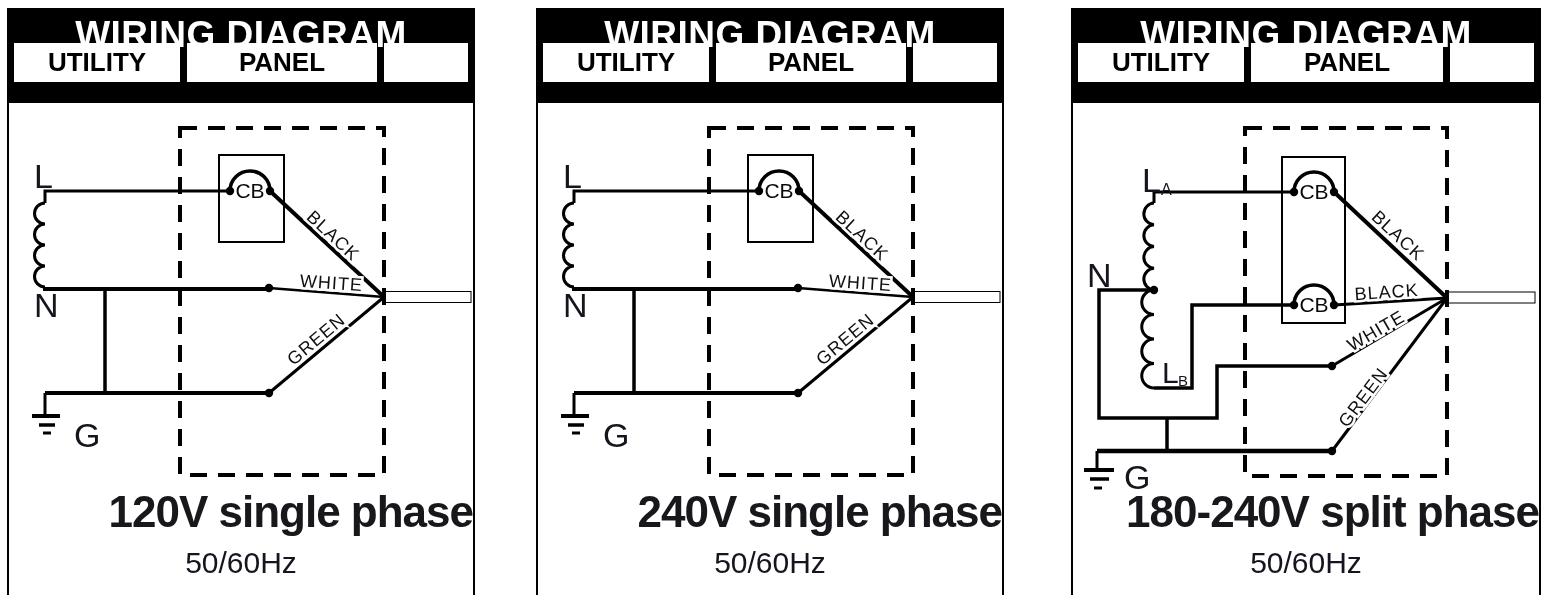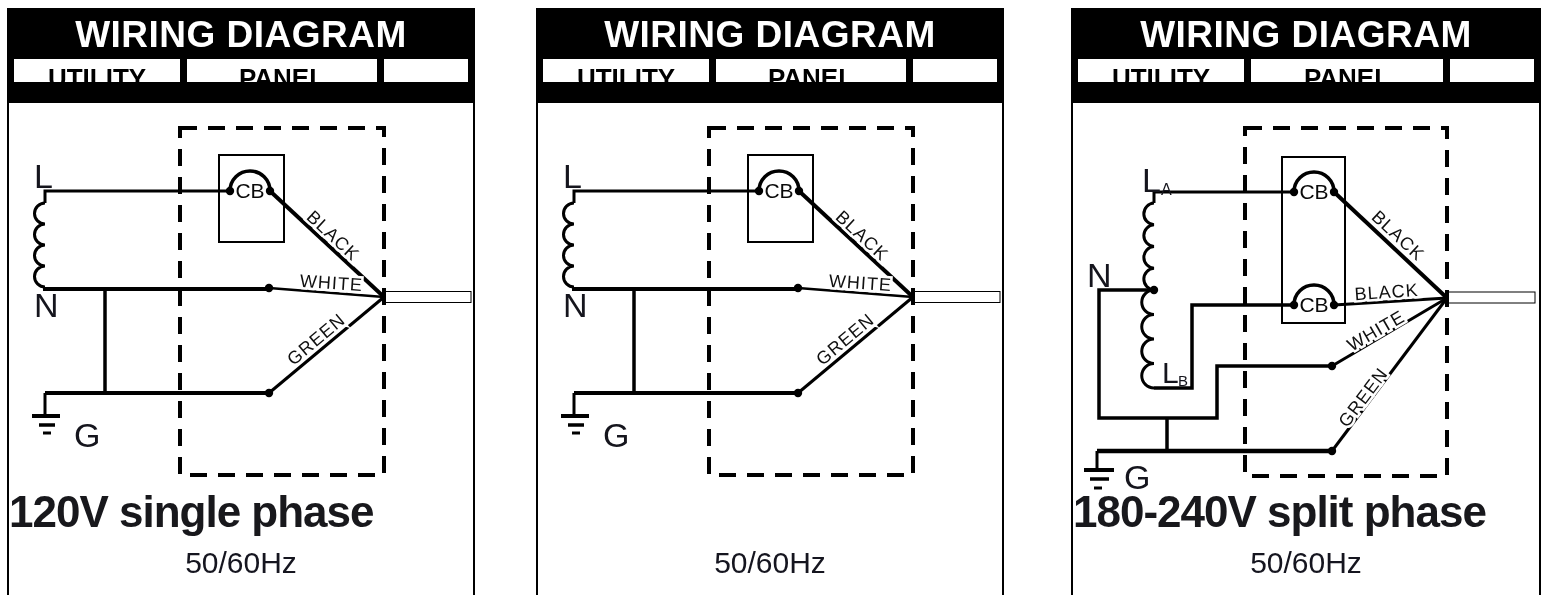--- a/index.html
+++ b/index.html
@@ -5,37 +5,37 @@
   html,body{margin:0;padding:0;background:#fff;}
   .stage{position:relative;width:1546px;height:595px;background:#ffffff;overflow:hidden;
          font-family:"Liberation Sans",sans-serif;}
   .panel{position:absolute;top:8px;height:587px;box-sizing:border-box;
          border-left:2px solid #000;border-right:2px solid #000;background:#fff;}
   .phead{height:95px;background:#000;}
   .ptitle{height:35px;line-height:54px;text-align:center;color:#fff;
           font-size:37px;font-weight:bold;letter-spacing:0.5px;}
   .pcells{display:flex;height:39px;padding:0 5px;gap:7px;}
   .pcell{background:#fff;color:#000;font-weight:bold;font-size:26px;
-         text-align:center;line-height:38px;overflow:hidden;margin-top:16px;}
+         text-align:center;line-height:38px;overflow:hidden;}
   .c1{width:166px;} .c2{flex:1;text-align:center;} .c3{width:84px;}
   .diagram{position:absolute;top:95px;left:0;width:464px;height:390px;}
   .diagram path,.diagram rect{fill:none;stroke:#000;}
   .s2{stroke-width:2px;} .s25{stroke-width:2.5px;} .s3{stroke-width:3px;}
   .s35{stroke-width:3.5px;} .s4{stroke-width:4px;} .s45{stroke-width:4.5px;}
   .dashed{stroke-width:4px;stroke-dasharray:17 11;}
   .dot{fill:#000;stroke:none;}
   .cable{fill:#000;stroke:none;}
   .plab{font-size:34px;fill:#15151d;stroke:none;}
   .sub{font-size:16px;fill:#15151d;stroke:none;}
   .plab-sm{font-size:30px;fill:#15151d;stroke:none;}
   .sub-sm{font-size:15px;fill:#15151d;stroke:none;}
   .cbt{font-size:21px;fill:#0a0a0a;text-anchor:middle;stroke:none;}
   .wlab{font-size:18px;letter-spacing:1px;fill:#101010;text-anchor:middle;
         stroke:#fff;stroke-width:5px;paint-order:stroke;}
-  .caption{position:absolute;top:479px;left:0;right:0;text-align:left;
+  .caption{position:absolute;top:479px;left:0;right:0;text-align:right;
            font-size:44px;font-weight:bold;letter-spacing:-1px;color:#18181c;white-space:nowrap;}
   .freq{position:absolute;top:538px;left:0;right:0;text-align:center;
         font-size:30px;color:#15151f;}
 </style>
 </head>
 <body>
 
 <div class="stage">
 
   <section class="panel" style="left:7px;width:468px;">
@@ -115,20 +115,21 @@
       <circle class="dot" cx="260" cy="290" r="4.2"></circle>
       <rect class="cable" x="375" y="188.5" width="87" height="11"></rect>
       <text class="plab" x="25" y="85">L</text>
       <text class="plab" x="25" y="214">N</text>
       <text class="plab" x="65" y="344">G</text>
       <text class="cbt" x="241" y="95">CB</text>
       <text class="wlab" x="320" y="137" transform="rotate(43 320 137)">BLACK</text>
       <text class="wlab" x="322" y="186" transform="rotate(4 322 186)">WHITE</text>
       <text class="wlab" x="311" y="241" transform="rotate(-40 311 241)">GREEN</text>
     </svg>
+    <div class="caption">240V single phase</div>
     <div class="freq">50/60Hz</div>
   </section>
 
   <section class="panel" style="left:1071px;width:470px;">
     <div class="phead">
       <div class="ptitle">WIRING DIAGRAM</div>
       <div class="pcells">
         <div class="pcell c1">UTILITY</div>
         <div class="pcell c2">PANEL</div>
         <div class="pcell c3"></div>

